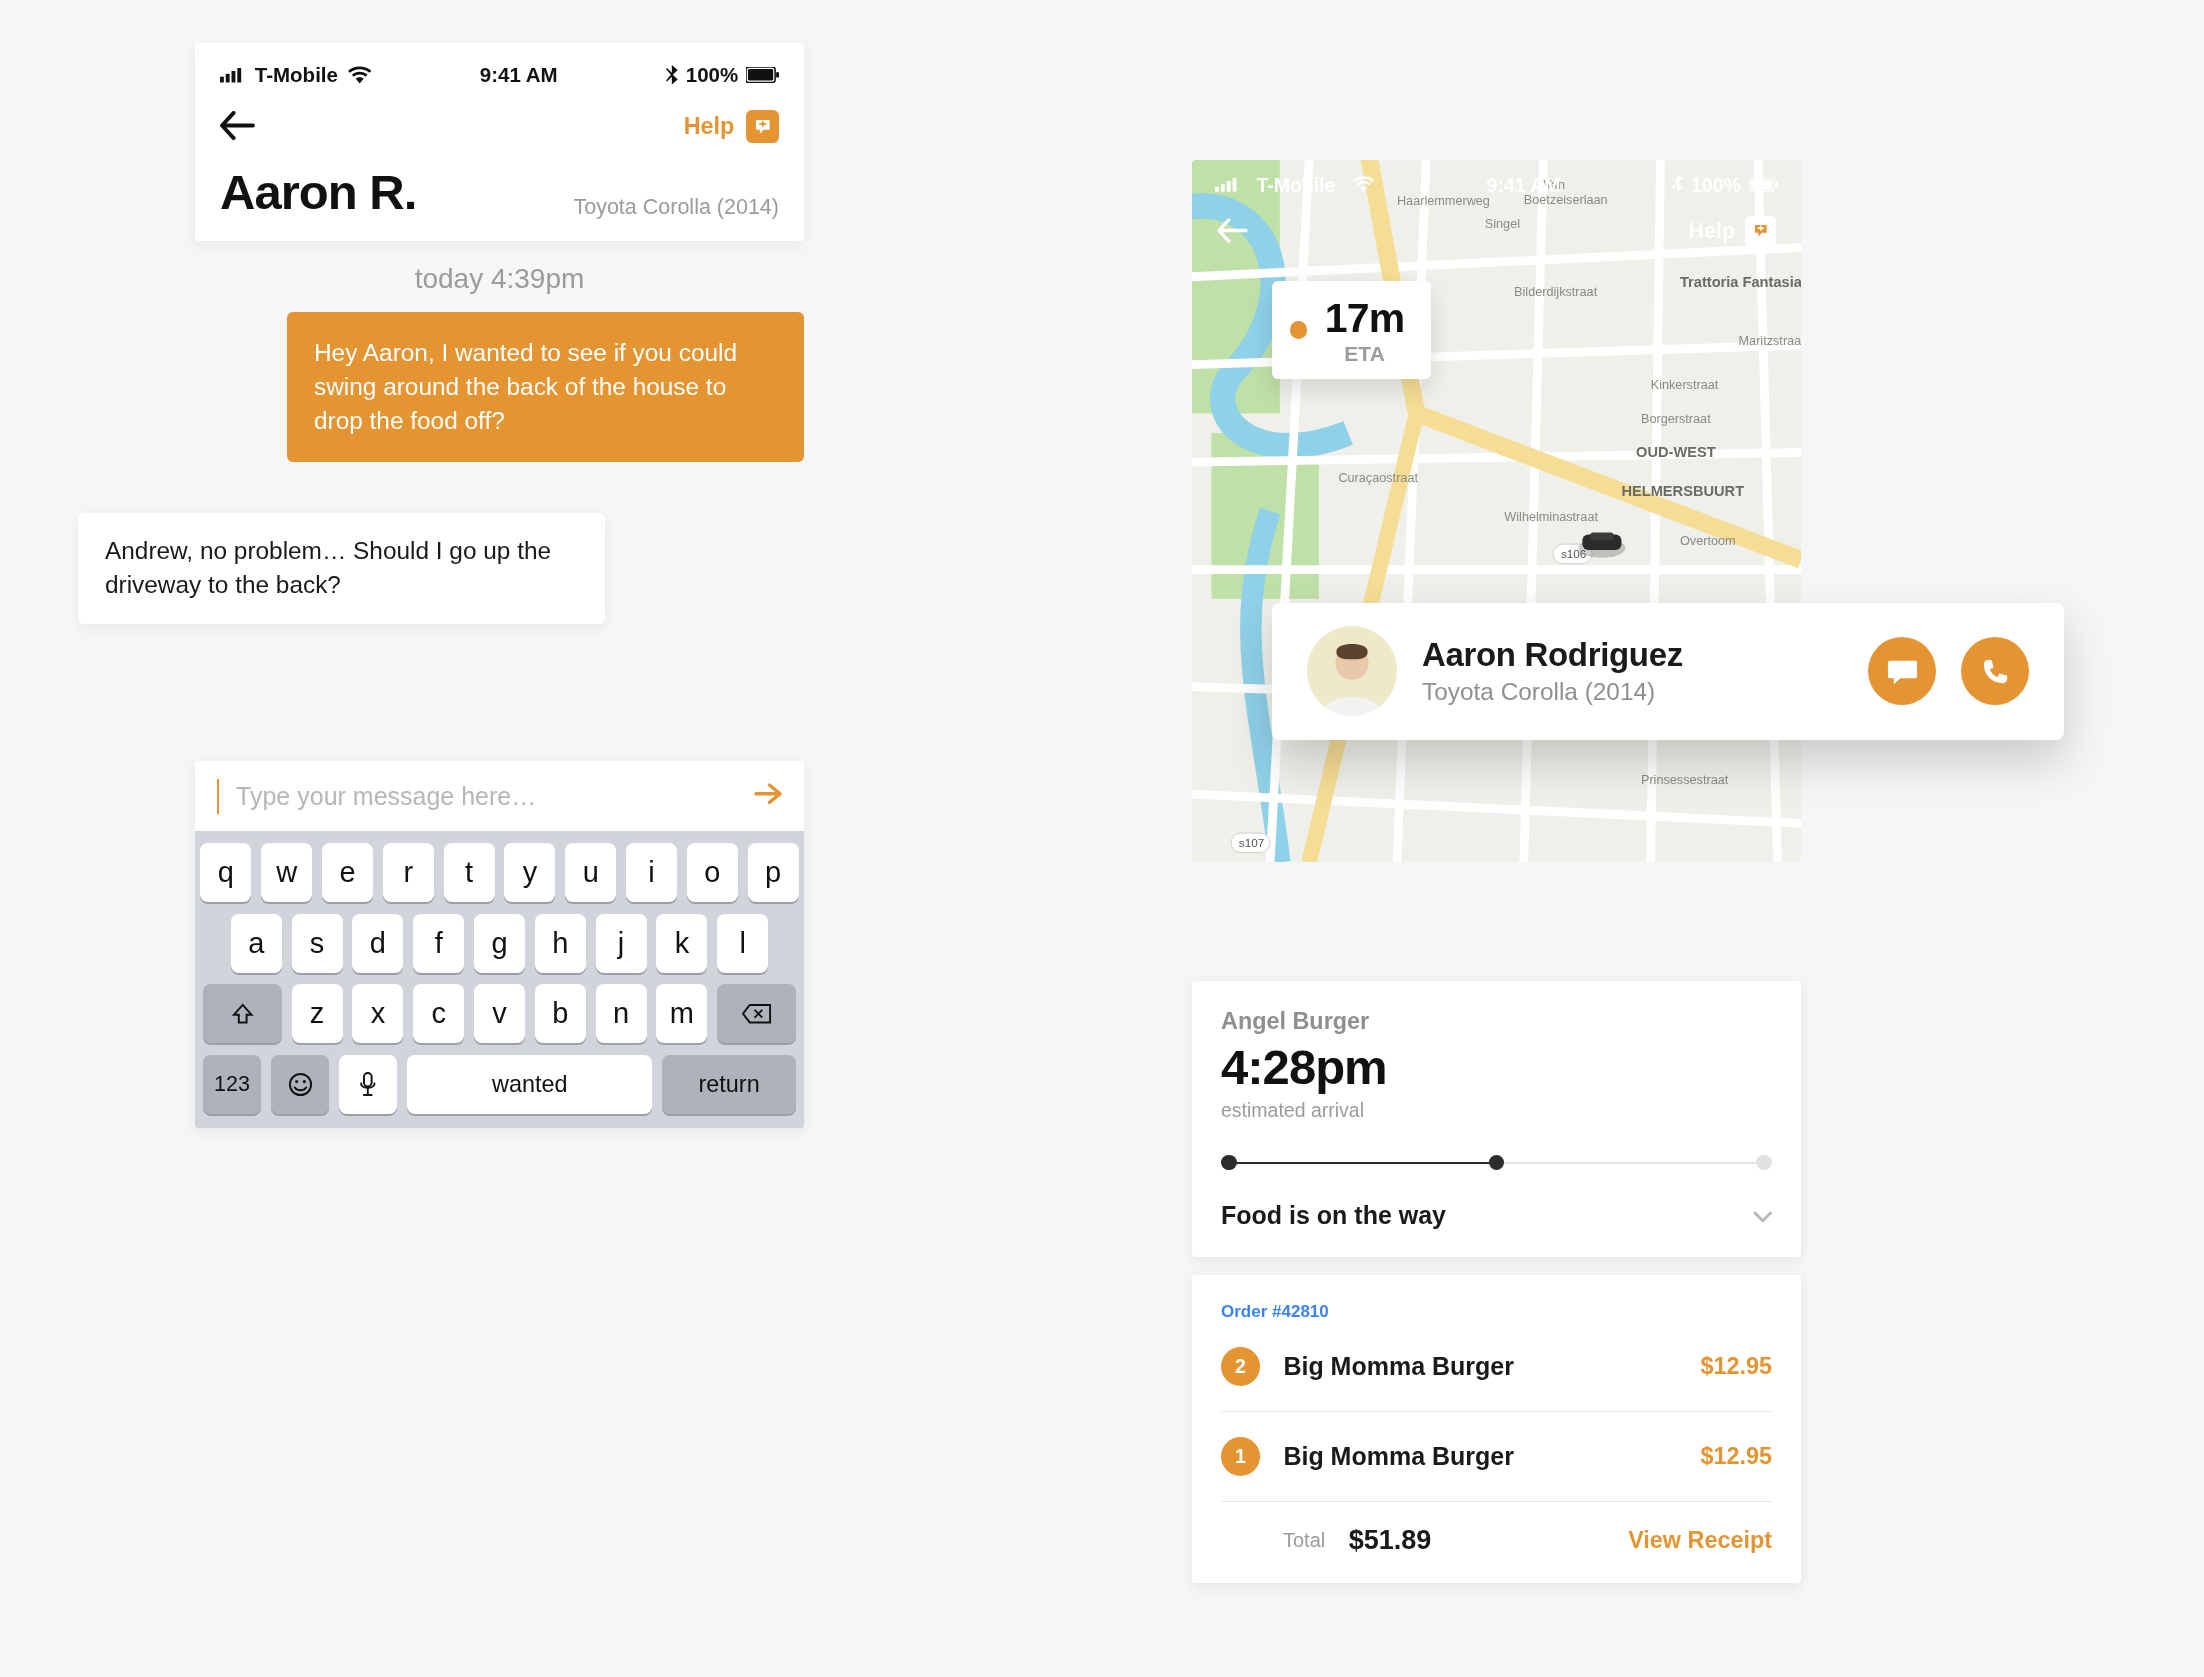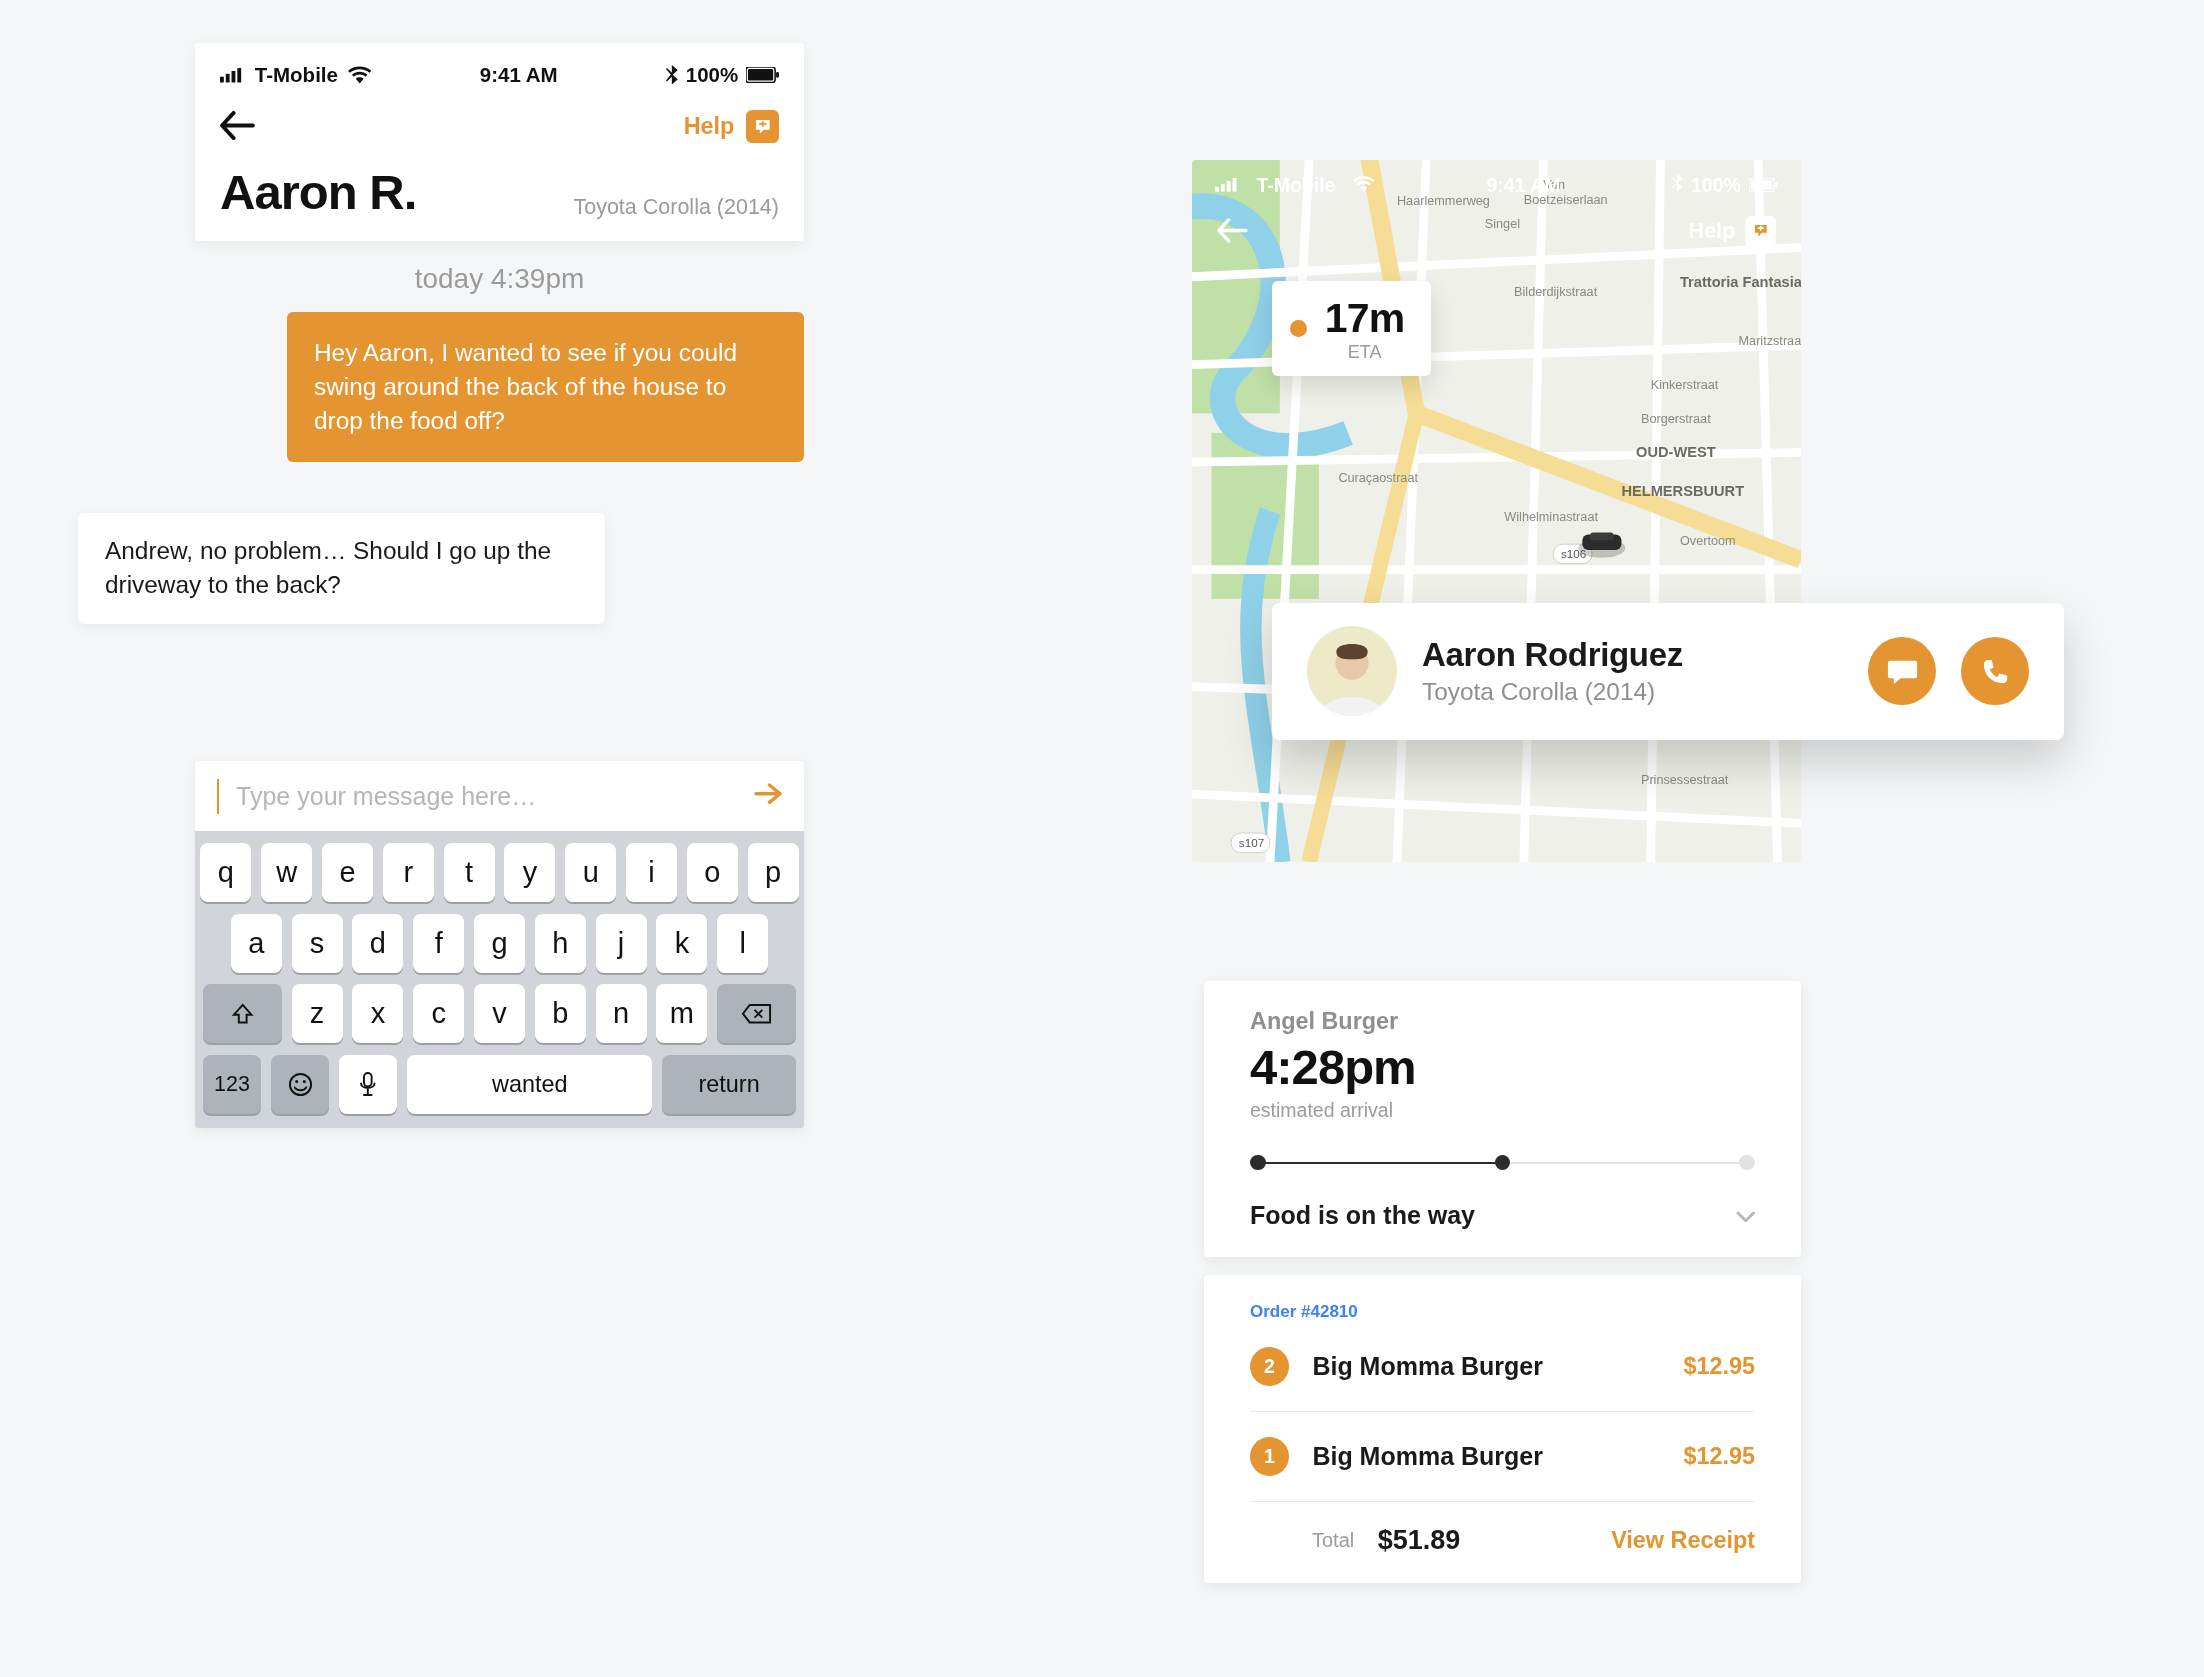--- a/index.html
+++ b/index.html
@@ -128,41 +128,41 @@
 .map-help { display:flex; align-items:center; gap:9.8px; color:rgba(255,255,255,0.95); font-weight:700; font-size:21.5px;}
 .map-help .help-badge { background:#fff; color:#E49431; width:31px; height:31px; }
 .eta-pill {
   position:absolute; top:121px; left:80px; background:#fff; border-radius:5.9px;
   box-shadow: 0 9.8px 25px rgba(0,0,0,0.12);
   display:flex; align-items:center; gap:17.6px; padding:13.7px 27px 13.7px 17.6px;
 }
 .eta-dot { width:17.6px; height:17.6px; border-radius:50%; background:#E49431;}
 .eta-text { text-align:center; }
 .eta-val { font-size:41px; font-weight:800; color:#111; letter-spacing:-0.02em;}
-.eta-label { font-size:18px; color:#9b9b9b; font-weight:400;}
+.eta-label { font-size:21px; color:#9b9b9b; font-weight:700;}
 .driver-card {
   position:absolute; top:443px; left:80px; width:792px; background:#fff; border-radius:7.8px;
   box-shadow: 0 21.5px 47px rgba(0,0,0,0.18);
   display:flex; align-items:center; padding:23.4px 35px; gap:25px;
 }
 .avatar {
   width:90px; height:90px; border-radius:50%; background:#eee9c8;
   display:flex; align-items:flex-end; justify-content:center; overflow:hidden;
 }
 .driver-info { flex:1;}
 .driver-info .nm { font-size:33px; font-weight:800; color:#1a1a1a; letter-spacing:-0.01em;}
 .driver-info .cr { font-size:24.4px; color:#8f8f8f; font-weight:500; margin-top:3.9px;}
 .circ-btn {
   width:68px; height:68px; border-radius:50%; background:#E49431;
   display:flex; align-items:center; justify-content:center; color:#fff;
 }
 
 .card {
   background:#fff; border-radius:3.9px; box-shadow: 0 3.9px 13.7px rgba(0,0,0,0.07);
-  padding:27px 46px; margin-top:17.6px;margin-left:12px;
+  padding:27px 29px; margin-top:17.6px;
 }
 .status-card { margin-top:2px;}
 .restaurant { font-size:23.4px; color:#8f8f8f; font-weight:600;}
 .arrive-time { font-size:49px; font-weight:800; color:#111; margin-top:3.9px; letter-spacing:-0.02em;}
 .arrive-sub { font-size:19.5px; color:#9b9b9b; margin-top:3.9px;}
 .progress-track {
   position:relative; margin-top:33px; height:15.6px;
 }
 .pt-line { position:absolute; top:6.8px; left:3.9px; right:3.9px; height:2.9px; background:#e2e2e2;}
 .pt-fill { position:absolute; top:6.8px; left:3.9px; height:2.9px; background:#2c2c2c; width:50%;}

